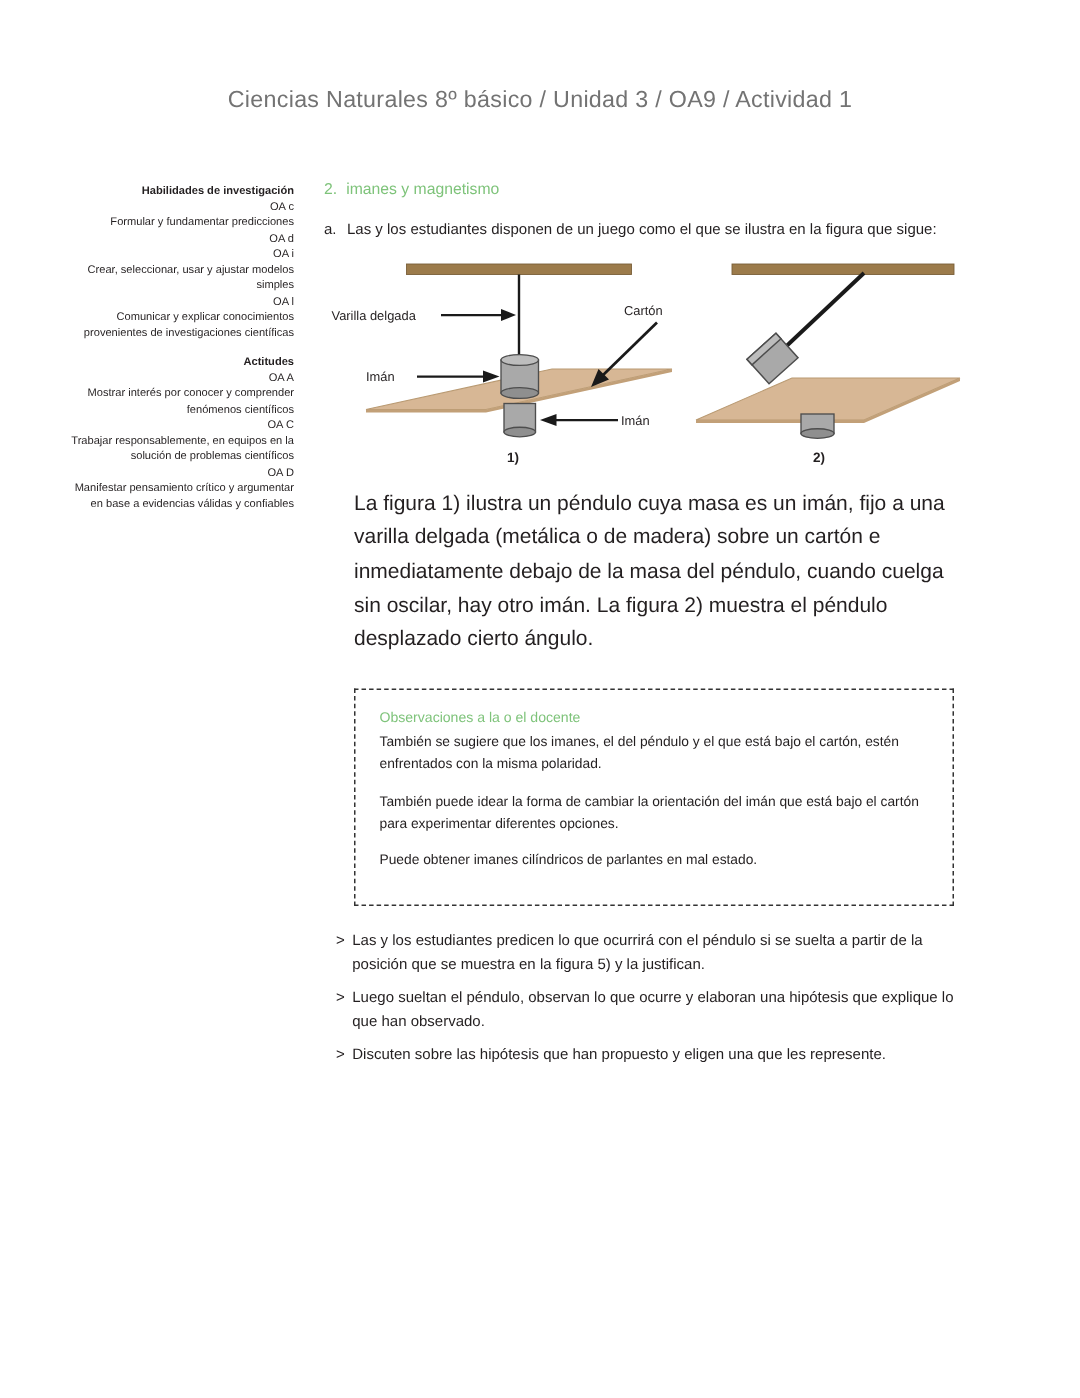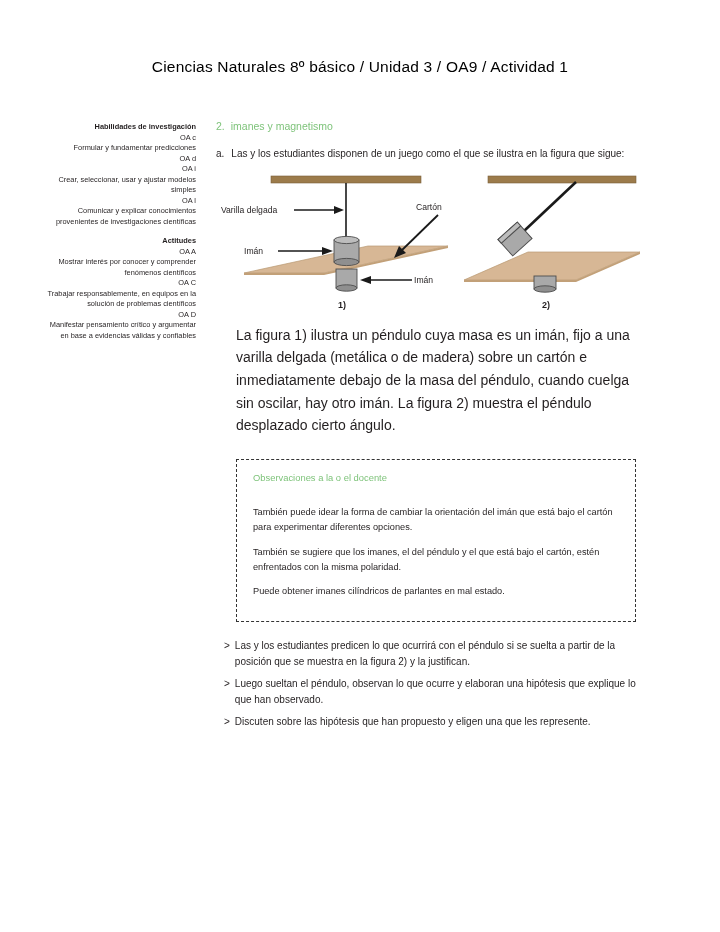--- a/index.html
+++ b/index.html
@@ -18,21 +18,21 @@
   }
 
   
   .doc-header {
     position: absolute;
     top: 58px;
     left: 0;
     width: 720px;
     text-align: center;
     font-size: 15.5px;
-    color: #000000;
+    color: #737373;
     letter-spacing: 0.2px;
     white-space: nowrap;
   }
 
   
   .sidebar {
     position: absolute;
     top: 122px;
     left: 44px;
     width: 152px;
@@ -94,21 +94,21 @@
   
   .obs-box {
     margin: 22px 0 0 20px;
     width: 400px;
     border: 1px dashed #333333;
     padding: 12px 16px 14px 16px;
   }
   .obs-title {
     color: #7ec37a;
     font-size: 9.4px;
-    margin-bottom: 22px;
+    margin-bottom: 4px;
   }
   .obs-par {
     font-size: 9.2px;
     line-height: 1.62;
     margin-bottom: 10px;
   }
   .obs-par:last-child { margin-bottom: 8px; }
 
   
   .bullets {
@@ -224,29 +224,29 @@
 
         <text x="326" y="140" fill="#231f20" font-family="Liberation Sans, sans-serif" font-size="9" font-weight="bold">2)</text>
 
       </svg>
     </div>
 
     <div class="body-par">La figura 1) ilustra un péndulo cuya masa es un imán, fijo a una varilla delgada (metálica o de madera) sobre un cartón e inmediatamente debajo de la masa del péndulo, cuando cuelga sin oscilar, hay otro imán. La figura 2) muestra el péndulo desplazado cierto ángulo.</div>
 
     <div class="obs-box">
       <div class="obs-title">Observaciones a la o el docente</div>
+      <div class="obs-par">También se sugiere que los imanes, el del péndulo y el que está bajo el cartón, estén enfrentados con la misma polaridad.</div>
       <div class="obs-par">También puede idear la forma de cambiar la orientación del imán que está bajo el cartón para experimentar diferentes opciones.</div>
-      <div class="obs-par">También se sugiere que los imanes, el del péndulo y el que está bajo el cartón, estén enfrentados con la misma polaridad.</div>
       <div class="obs-par">Puede obtener imanes cilíndricos de parlantes en mal estado.</div>
     </div>
 
     <div class="bullets">
       <div class="bullet">
         <span class="chev">&gt;</span>
-        <span class="btxt">Las y los estudiantes predicen lo que ocurrirá con el péndulo si se suelta a partir de la posición que se muestra en la figura 2) y la justifican.</span>
+        <span class="btxt">Las y los estudiantes predicen lo que ocurrirá con el péndulo si se suelta a partir de la posición que se muestra en la figura 5) y la justifican.</span>
       </div>
       <div class="bullet">
         <span class="chev">&gt;</span>
         <span class="btxt">Luego sueltan el péndulo, observan lo que ocurre y elaboran una hipótesis que explique lo que han observado.</span>
       </div>
       <div class="bullet">
         <span class="chev">&gt;</span>
         <span class="btxt">Discuten sobre las hipótesis que han propuesto y eligen una que les represente.</span>
       </div>
     </div>

